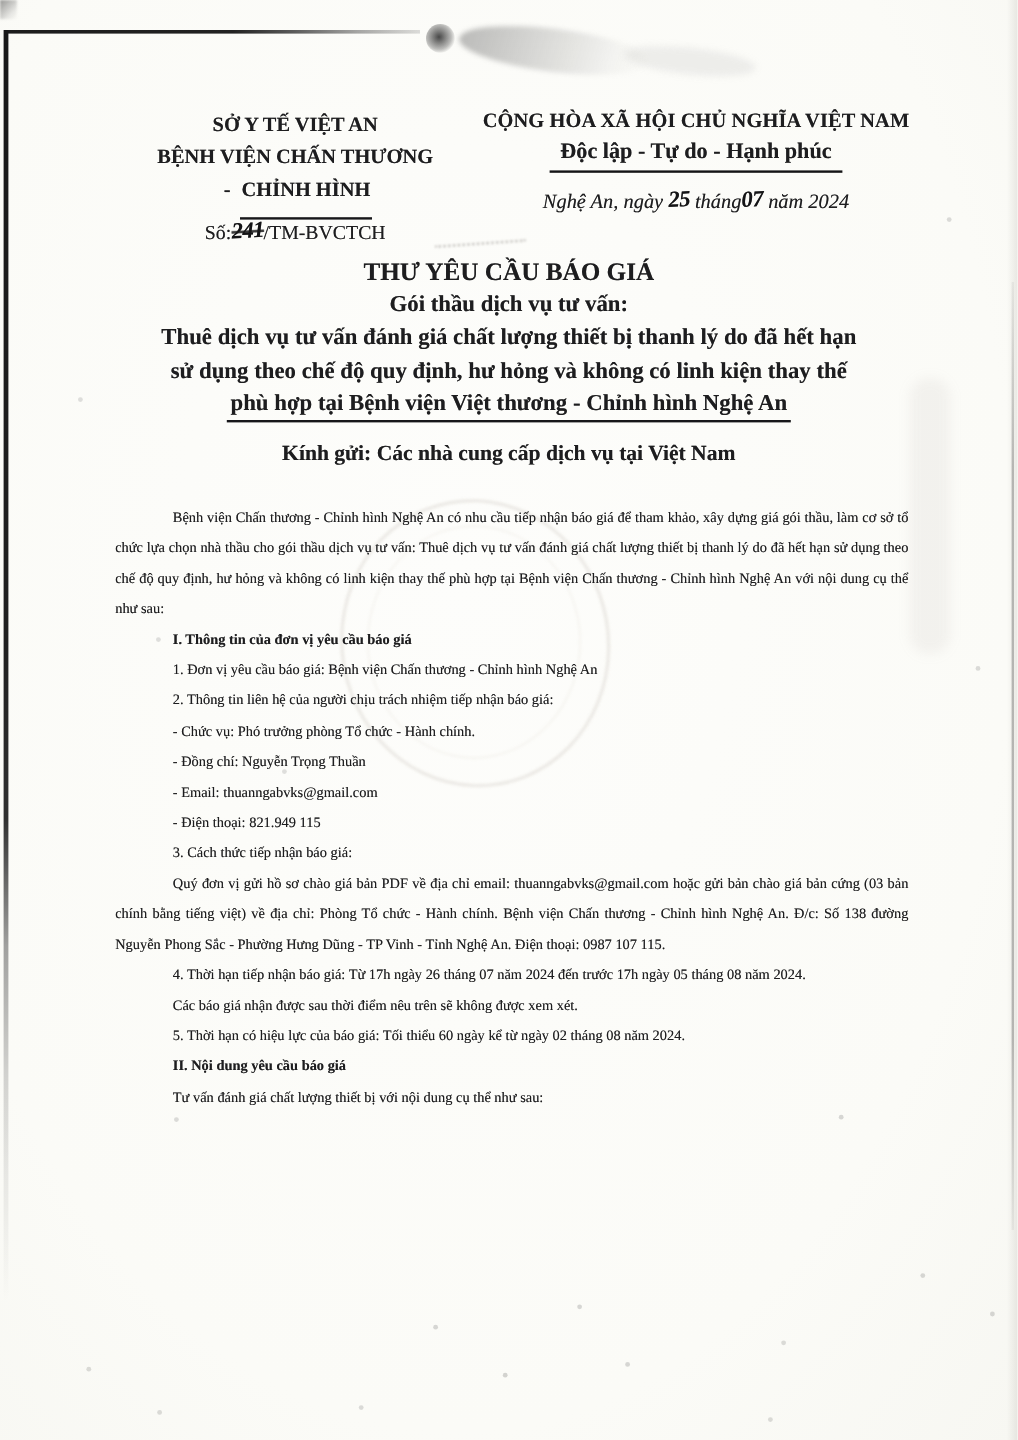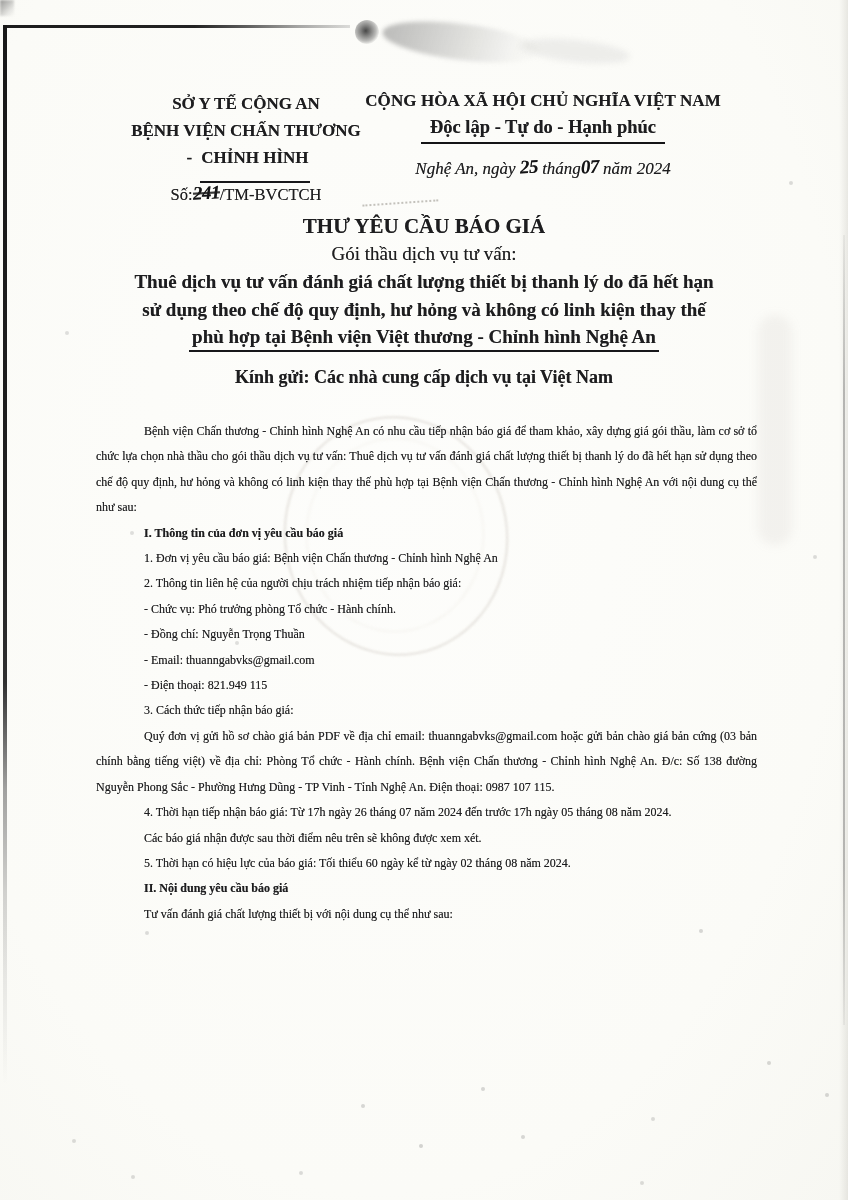--- a/index.html
+++ b/index.html
@@ -59,28 +59,28 @@
   .txt{text-shadow:0 0 .4px rgba(20,20,20,.55);}
   .hdr-left{position:absolute;left:98px;top:90px;width:296px;text-align:center;
     font-weight:bold;font-size:17px;line-height:27px;}
   .hdr-num{font-weight:normal;font-size:16.5px;margin-top:-3px;}
   .u-part{border-bottom:2px solid #17171a;padding:0 1px 12px 1px;display:inline-block;
     line-height:23px;transform:translateX(4px);}
   .hand{font-style:italic;font-weight:bold;font-size:19px;letter-spacing:-.5px;
     display:inline-block;transform:rotate(-3deg) translateY(-1px);color:#141416;}
   .hand-num{text-decoration:line-through;text-decoration-thickness:1.5px;
     text-decoration-color:rgba(25,25,25,.65);}
-  .hdr-right{position:absolute;left:346px;top:90px;width:394px;text-align:center;}
+  .hdr-right{position:absolute;left:383px;top:90px;width:394px;text-align:center;}
   .nat-title{font-weight:bold;font-size:17px;line-height:22px;letter-spacing:.1px;}
   .motto{display:inline-block;font-weight:bold;font-size:18.5px;line-height:25px;
     border-bottom:2.5px solid #141416;padding:0 9px 2px 9px;margin-top:3px;}
   .dateline{font-style:italic;font-size:17px;margin-top:13px;white-space:nowrap;}
   .title-block{position:absolute;left:0;top:212px;width:100%;text-align:center;white-space:nowrap;}
   .doc-title{font-weight:bold;font-size:21px;line-height:28px;}
-  .doc-sub{font-weight:normal;font-size:19px;line-height:28px;}
+  .doc-sub{font-weight:bold;font-size:19px;line-height:28px;}
   .pkg{font-weight:bold;font-size:19px;line-height:27.7px;}
   .u2{display:inline-block;border-bottom:2.5px solid #17171a;padding:0 3px 1px 3px;line-height:24px;}
   .salutation{position:absolute;left:0;top:367px;width:100%;text-align:center;
     font-weight:bold;font-size:18px;}
   .body{position:absolute;left:96px;top:419px;width:661px;
     font-size:12px;line-height:25.4px;}
   .body p{margin:0;}
   .indent{text-indent:48px;}
   .justify{text-align:justify;}
   .b{font-weight:bold;}
@@ -98,21 +98,21 @@
   <div class="art leftline"></div>
   <div class="art rightline"></div>
   <div class="art rightshade"></div>
   <div class="art rightband"></div>
   <div class="art seal"></div>
   <div class="art seal-inner"></div>
   <div class="art scribble"></div>
   <div class="art specks"></div>
 
   <div class="hdr-left">
-    <div>SỞ Y TẾ CỘNG AN</div>
+    <div>SỞ Y TẾ VIỆT AN</div>
     <div>BỆNH VIỆN CHẤN THƯƠNG</div>
     <div><span>- </span><span class="u-part">CHỈNH HÌNH</span></div>
     <div class="hdr-num"><span>Số:</span><span class="hand hand-num">241</span><span>/TM-BVCTCH</span></div>
   </div>
 
   <div class="hdr-right">
     <div class="nat-title">CỘNG HÒA XÃ HỘI CHỦ NGHĨA VIỆT NAM</div>
     <div><span class="motto">Độc lập - Tự do - Hạnh phúc</span></div>
     <div class="dateline"><span>Nghệ An, ngày </span><span class="hand">25</span><span> tháng</span><span class="hand">07</span><span> năm 2024</span></div>
   </div>

